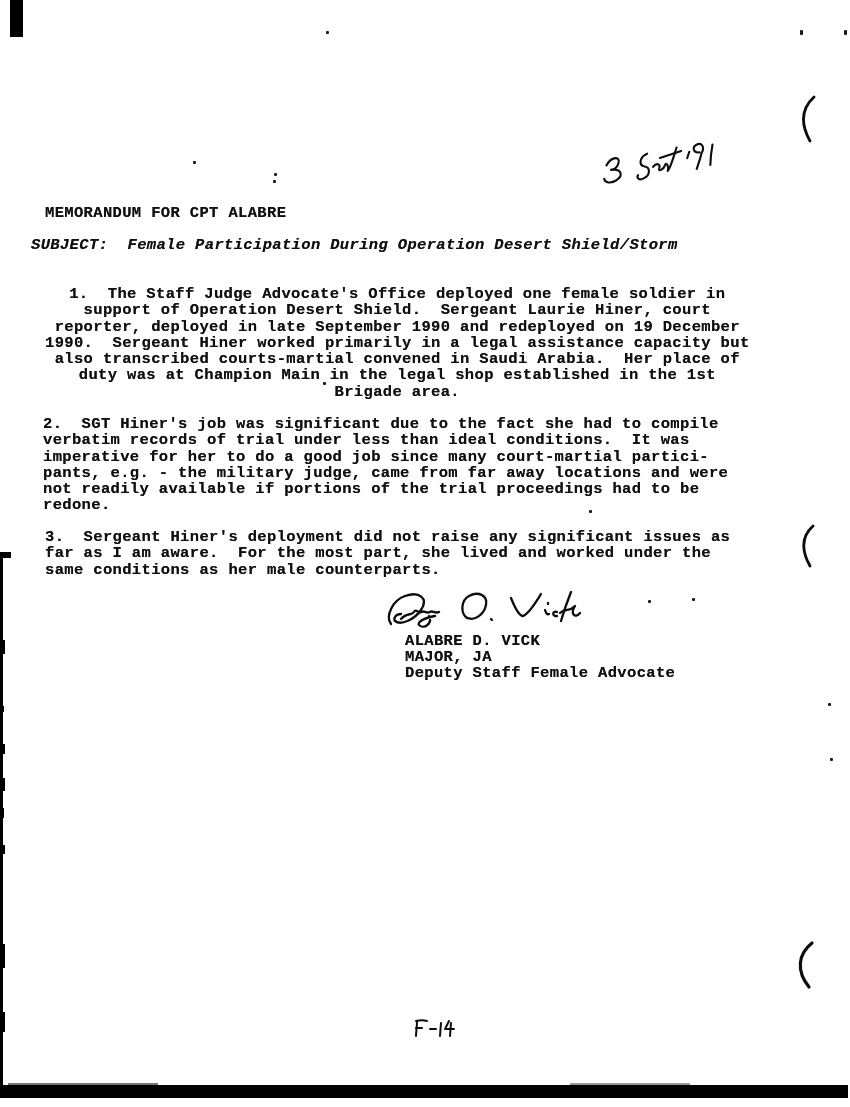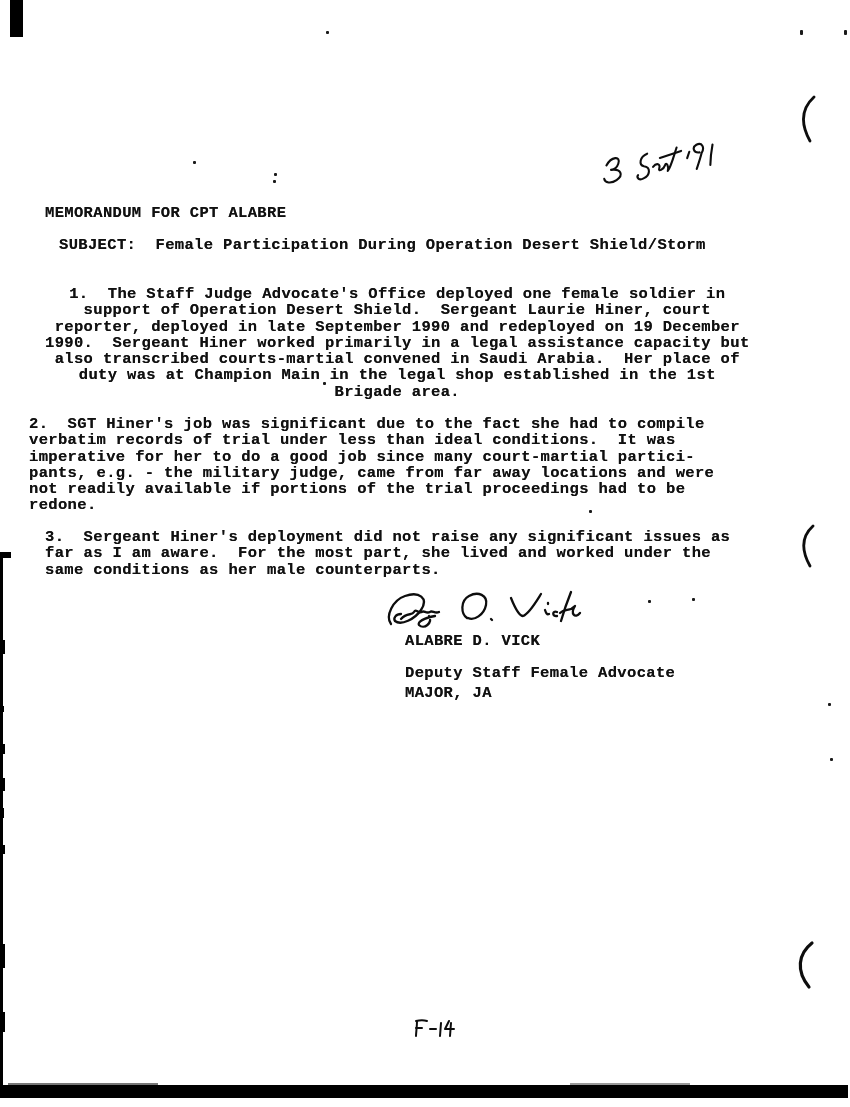--- a/index.html
+++ b/index.html
@@ -78,31 +78,31 @@
       <path d="M58,24 C62,20 66,22 64,26 C62,30 68,28 70,24 C72,20 74,26 72,30 C76,26 80,16 84,8"></path>
       <path d="M66,16 L88,12"></path>
       <path d="M96,14 L93,20"></path>
       <path d="M106,16 C100,16 99,10 104,8 C110,6 112,12 108,17 C106,22 103,28 101,32"></path>
       <path d="M120,10 C118,16 116,24 115,30"></path>
     </g>
   </svg>
 
   <div class="typed" style="left:45px; top:205px;">MEMORANDUM FOR CPT ALABRE</div>
 
-  <div class="typed" style="left:59px; top:237px;">SUBJECT:  Female Participation During Operation Desert Shield/Storm</div>
+  <div class="typed" style="left:31px; top:237px;font-style:italic;">SUBJECT:  Female Participation During Operation Desert Shield/Storm</div>
 
   <div class="typed" style="left:45px; top:286px;text-align:center;">1.  The Staff Judge Advocate's Office deployed one female soldier in
 support of Operation Desert Shield.  Sergeant Laurie Hiner, court
 reporter, deployed in late September 1990 and redeployed on 19 December
 1990.  Sergeant Hiner worked primarily in a legal assistance capacity but
 also transcribed courts-martial convened in Saudi Arabia.  Her place of
 duty was at Champion Main in the legal shop established in the 1st
 Brigade area.</div>
 
-  <div class="typed" style="left:29px; top:416px;">2.  SGT Hiner's job was significant due to the fact she had to compile
+  <div class="typed" style="left:43px; top:416px;">2.  SGT Hiner's job was significant due to the fact she had to compile
 verbatim records of trial under less than ideal conditions.  It was
 imperative for her to do a good job since many court-martial partici-
 pants, e.g. - the military judge, came from far away locations and were
 not readily available if portions of the trial proceedings had to be
 redone.</div>
 
   <div class="typed" style="left:45px; top:529px;font-family:Liberation Mono, monospace;">3.  Sergeant Hiner's deployment did not raise any significant issues as
 far as I am aware.  For the most part, she lived and worked under the
 same conditions as her male counterparts.</div>
 
@@ -116,21 +116,21 @@
       <path d="M128,10 C132,20 136,28 140,28 C146,26 153,14 158,6"></path>
       <path d="M162,22 C163,25 164,27 166,26"></path>
       <path d="M165,15 L165,16"></path>
       <path d="M174,24 C169,22 169,29 174,28"></path>
       <path d="M188,4 C184,14 180,26 178,33"></path>
       <path d="M177,25 C182,20 187,24 192,18 C187,26 192,31 197,25"></path>
     </g>
   </svg>
 
   <div class="typed" style="left:405px; top:633px;">ALABRE D. VICK</div>
-  <div class="typed" style="left:405px; top:649px;margin-top:36px;">MAJOR, JA</div>
+  <div class="typed" style="left:405px; top:649px;">MAJOR, JA</div>
   <div class="typed" style="left:405px; top:665px;">Deputy Staff Female Advocate</div>
 
   <svg class="hand-svg" role="img" style="left:410px; top:1018px;" width="50" height="22" viewBox="0 0 50 22" aria-label="F-14">
     <g style="stroke-width:2px">
       <path d="M7,3 C7,9 6,15 6,18"></path>
       <path d="M6,3 C10,2 14,2 17,3"></path>
       <path d="M6,10 L12,10"></path>
       <path d="M20,11 L26,11"></path>
       <path d="M31,5 L30,18"></path>
       <path d="M39,3 L35,11 L44,11"></path>

